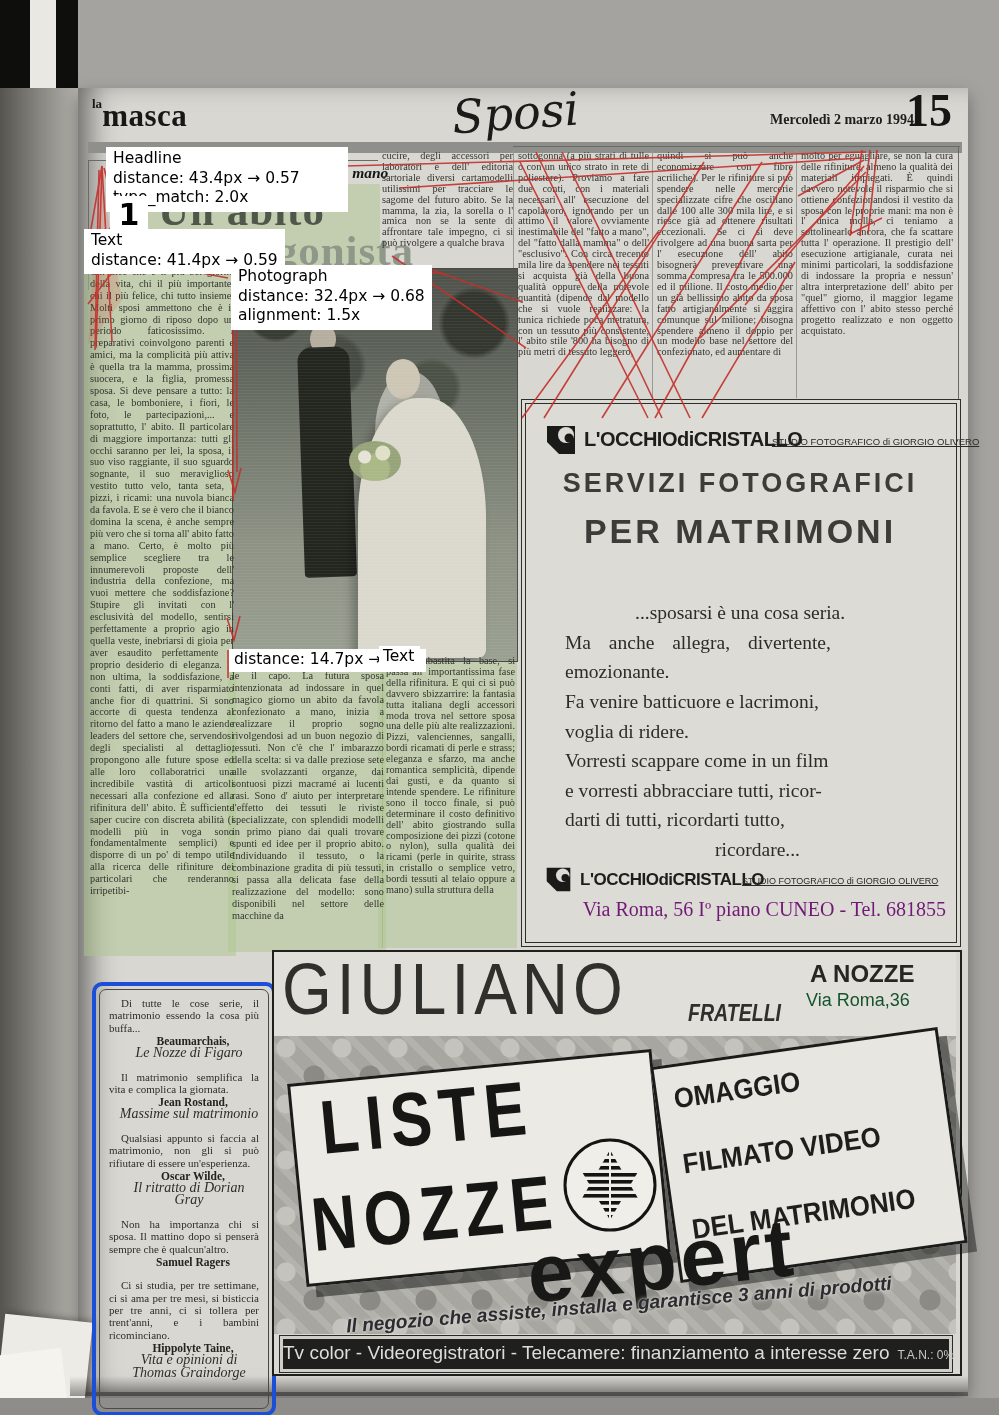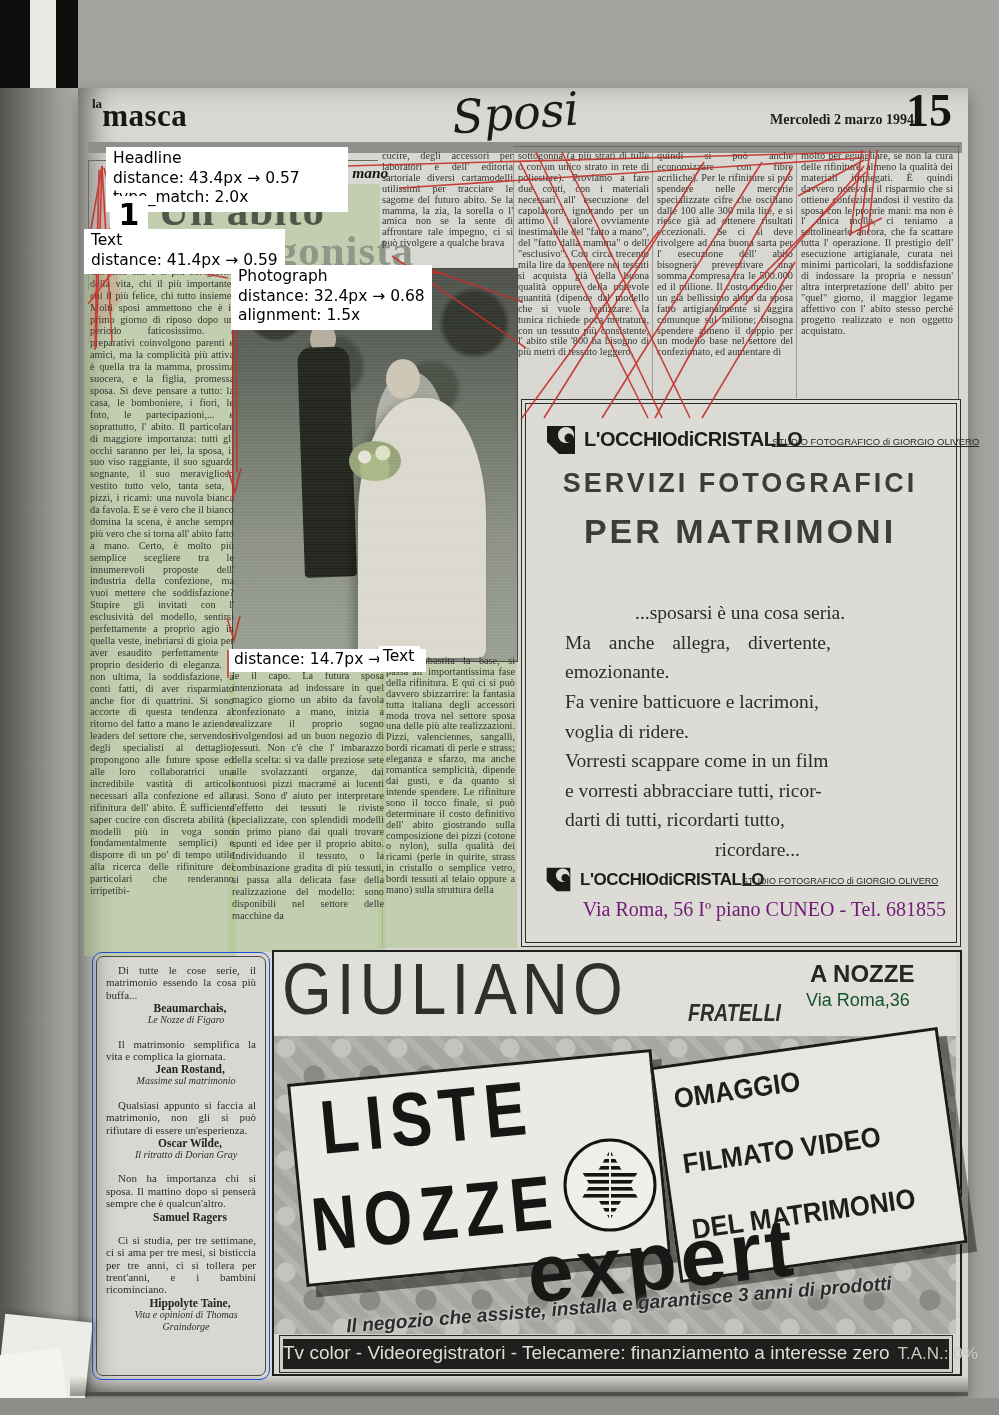--- a/index.html
+++ b/index.html
@@ -64,25 +64,25 @@
   .servizi{left:540px;top:468px;width:400px;text-align:center;font-family:"Liberation Sans",sans-serif;font-weight:bold;font-size:27px;letter-spacing:3px;color:#3c3c38;z-index:7;}
   .permatrimoni{left:540px;top:512px;width:400px;text-align:center;font-family:"Liberation Sans",sans-serif;font-weight:bold;font-size:34px;letter-spacing:3px;color:#3c3c38;z-index:7;}
   .poem{left:565px;top:598px;width:382px;font-size:19.5px;line-height:1.52;color:#2c2c28;z-index:7;}
   .poem .pl{white-space:nowrap;}
   .poem .ind1{padding-left:70px;}
   .poem .sp{word-spacing:13px;}
   .poem .ind9{padding-left:150px;}
   .addr{left:534px;top:898px;width:412px;text-align:right;font-size:20px;color:#701a75;z-index:7;}
 
   
-  .qouter{left:92px;top:952px;width:176px;height:426px;border:1px solid #1d4ed8;border-radius:10px;z-index:6;}
+  .qouter{left:92px;top:982px;width:176px;height:426px;border:4px solid #1d4ed8;border-radius:10px;z-index:6;}
   .qinner{position:absolute;left:3px;top:3px;right:3px;bottom:3px;border:1px solid #4a4a45;border-radius:7px;padding:7px 9px;overflow:hidden;}
   .qtext{font-size:11px;line-height:12.4px;text-align:justify;color:#2e2e29;text-indent:12px;margin:0;}
   .qauthor{font-size:11.5px;font-weight:bold;text-align:center;color:#232320;margin:1px 0 0 18px;}
-  .qsource{font-size:10px;font-style:italic;text-align:center;color:#2e2e29;margin:0 0 11px 10px;line-height:12.4px;}
+  .qsource{font-size:14px;font-style:italic;text-align:center;color:#2e2e29;margin:0 0 11px 10px;line-height:12.4px;}
 
   
   .gbox{left:272px;top:950px;width:686px;height:422px;border:2px solid #1f1f1d;background:#d8d7d2;z-index:6;}
   .gband{left:274px;top:952px;width:682px;height:84px;background:#e0dfda;z-index:7;}
   .gbrand{left:282px;top:948px;font-family:"Liberation Sans",sans-serif;font-size:64px;letter-spacing:5px;color:#2f2f2b;transform:scaleY(1.12);transform-origin:top left;z-index:8;}
   .gfratelli{left:688px;top:1000px;font-family:"Liberation Sans",sans-serif;font-weight:bold;font-style:italic;font-size:23px;color:#2f2f2b;transform:scaleX(.85);transform-origin:left;z-index:9;}
   .gcity{left:810px;top:960px;font-family:"Liberation Sans",sans-serif;font-weight:bold;font-size:24px;color:#262622;z-index:8;}
   .gstreet{left:806px;top:990px;font-family:"Liberation Sans",sans-serif;font-size:18px;color:#14532d;z-index:8;}
   .gpattern{left:274px;top:1036px;width:682px;height:298px;background-color:#a7a6a0;
      background-image:radial-gradient(circle at 12px 12px,#c4c3bd 0 9px,transparent 10px),
@@ -93,21 +93,21 @@
   .cardL .l1{position:absolute;left:26px;top:0px;font-family:"Liberation Sans",sans-serif;font-weight:bold;font-size:76px;letter-spacing:9px;color:#161614;transform:scaleX(.82);transform-origin:left;}
   .cardL .l2{position:absolute;left:8px;top:96px;font-family:"Liberation Sans",sans-serif;font-weight:bold;font-size:76px;letter-spacing:9px;color:#161614;transform:scaleX(.82);transform-origin:left;}
   .cardR{left:664px;top:1046px;width:284px;height:212px;background:#e8e6e0;border:3px solid #1b1b19;transform:rotate(-8deg);box-shadow:8px 10px 0 rgba(15,15,13,.45);z-index:8;}
   .cardR div{position:absolute;left:16px;font-family:"Liberation Sans",sans-serif;font-weight:bold;font-size:28px;color:#1e1e1c;transform:scaleX(.92);transform-origin:left;white-space:nowrap;}
   .cardR .r1{top:16px;} .cardR .r2{top:82px;} .cardR .r3{top:148px;}
   .badge{left:563px;top:1138px;z-index:9;}
   .expert{left:402px;top:1214px;width:520px;text-align:center;font-family:"Liberation Sans",sans-serif;font-weight:bold;font-size:82px;letter-spacing:4px;color:#181816;transform:rotate(-6deg);z-index:9;}
   .slogan{left:316px;top:1294px;width:606px;text-align:center;font-family:"Liberation Sans",sans-serif;font-weight:bold;font-style:italic;font-size:19px;color:#2b2b30;transform:rotate(-4.5deg);text-shadow:0 0 2px #d8d7d2,0 0 5px #d8d7d2;z-index:9;}
   .gfootwrap{left:279px;top:1335px;width:672px;height:36px;background:#cfcec9;border:1px solid #2a2a28;z-index:9;}
   .gfoot{position:absolute;left:3px;top:3px;right:3px;bottom:3px;background:#1f1f1d;color:#deded9;font-family:"Liberation Sans",sans-serif;font-size:19px;text-align:center;line-height:28px;white-space:nowrap;}
-  .gfoot .tan{font-size:17px;color:#c9c9c4;margin-left:8px;}
+  .gfoot .tan{font-size:12px;color:#c9c9c4;margin-left:8px;}
 
   
   .ann{background:#fff;color:#000;font-family:"DejaVu Sans",sans-serif;font-size:15.5px;line-height:1.27;padding:2px 7px 4px 7px;z-index:50;white-space:nowrap;}
   .marker{left:110px;top:196px;width:38px;height:37px;background:#fff;color:#000;font-family:"DejaVu Sans",sans-serif;font-size:30px;font-weight:bold;text-align:center;line-height:37px;z-index:51;}
   #redsvg{position:absolute;left:0;top:0;z-index:40;pointer-events:none;}
 </style>
 </head>
 <body>
 
 <div id="page">

